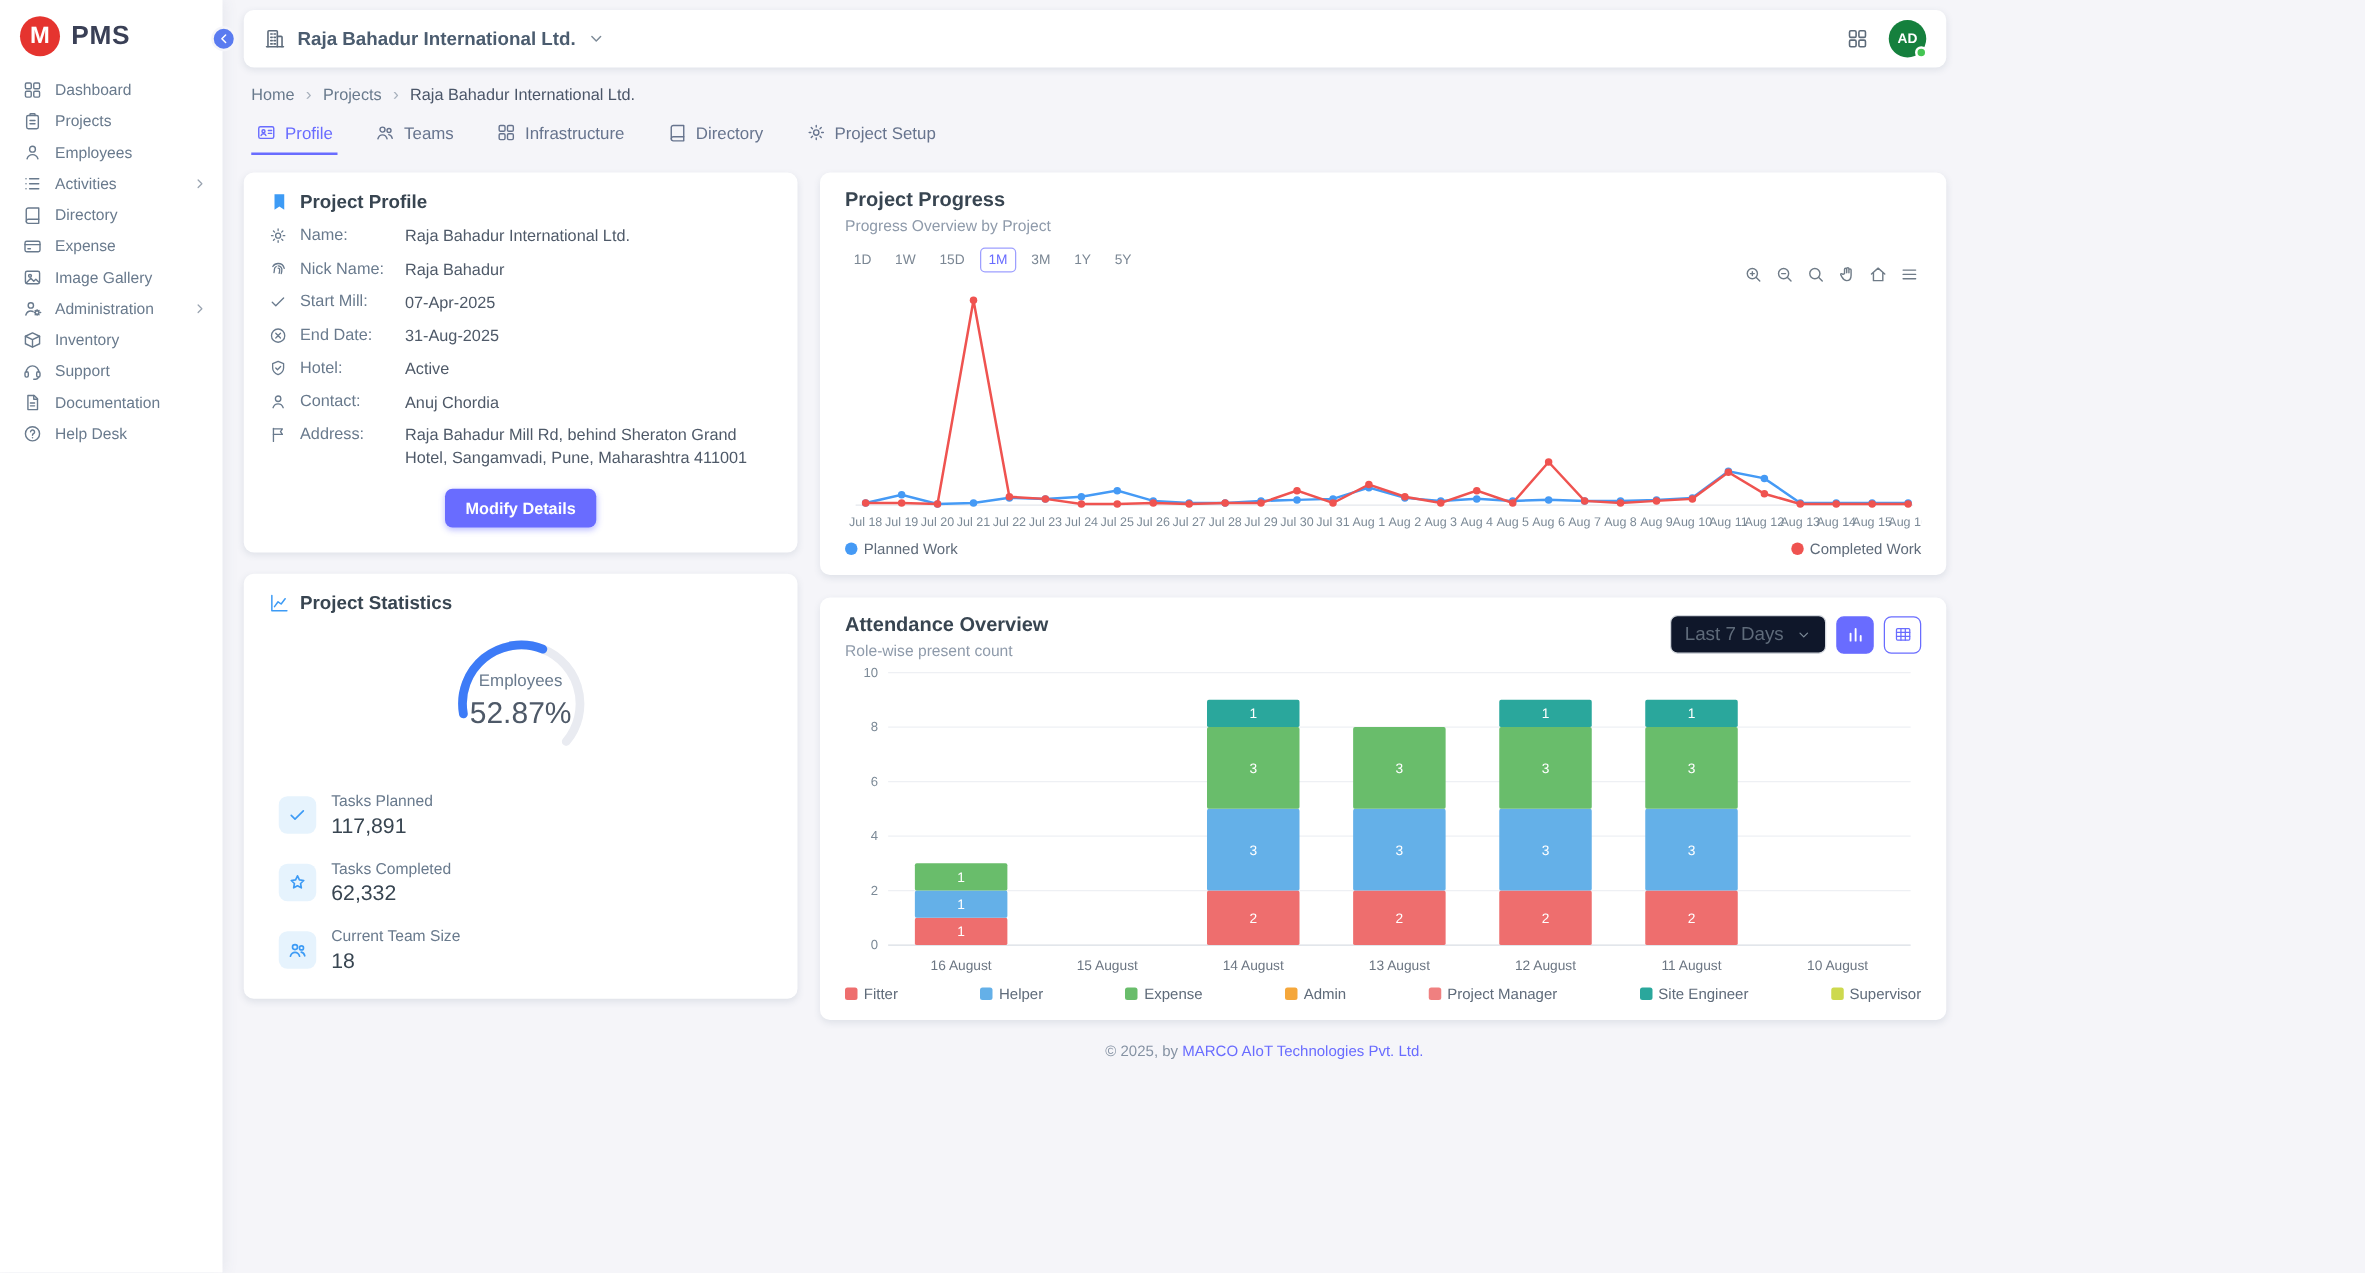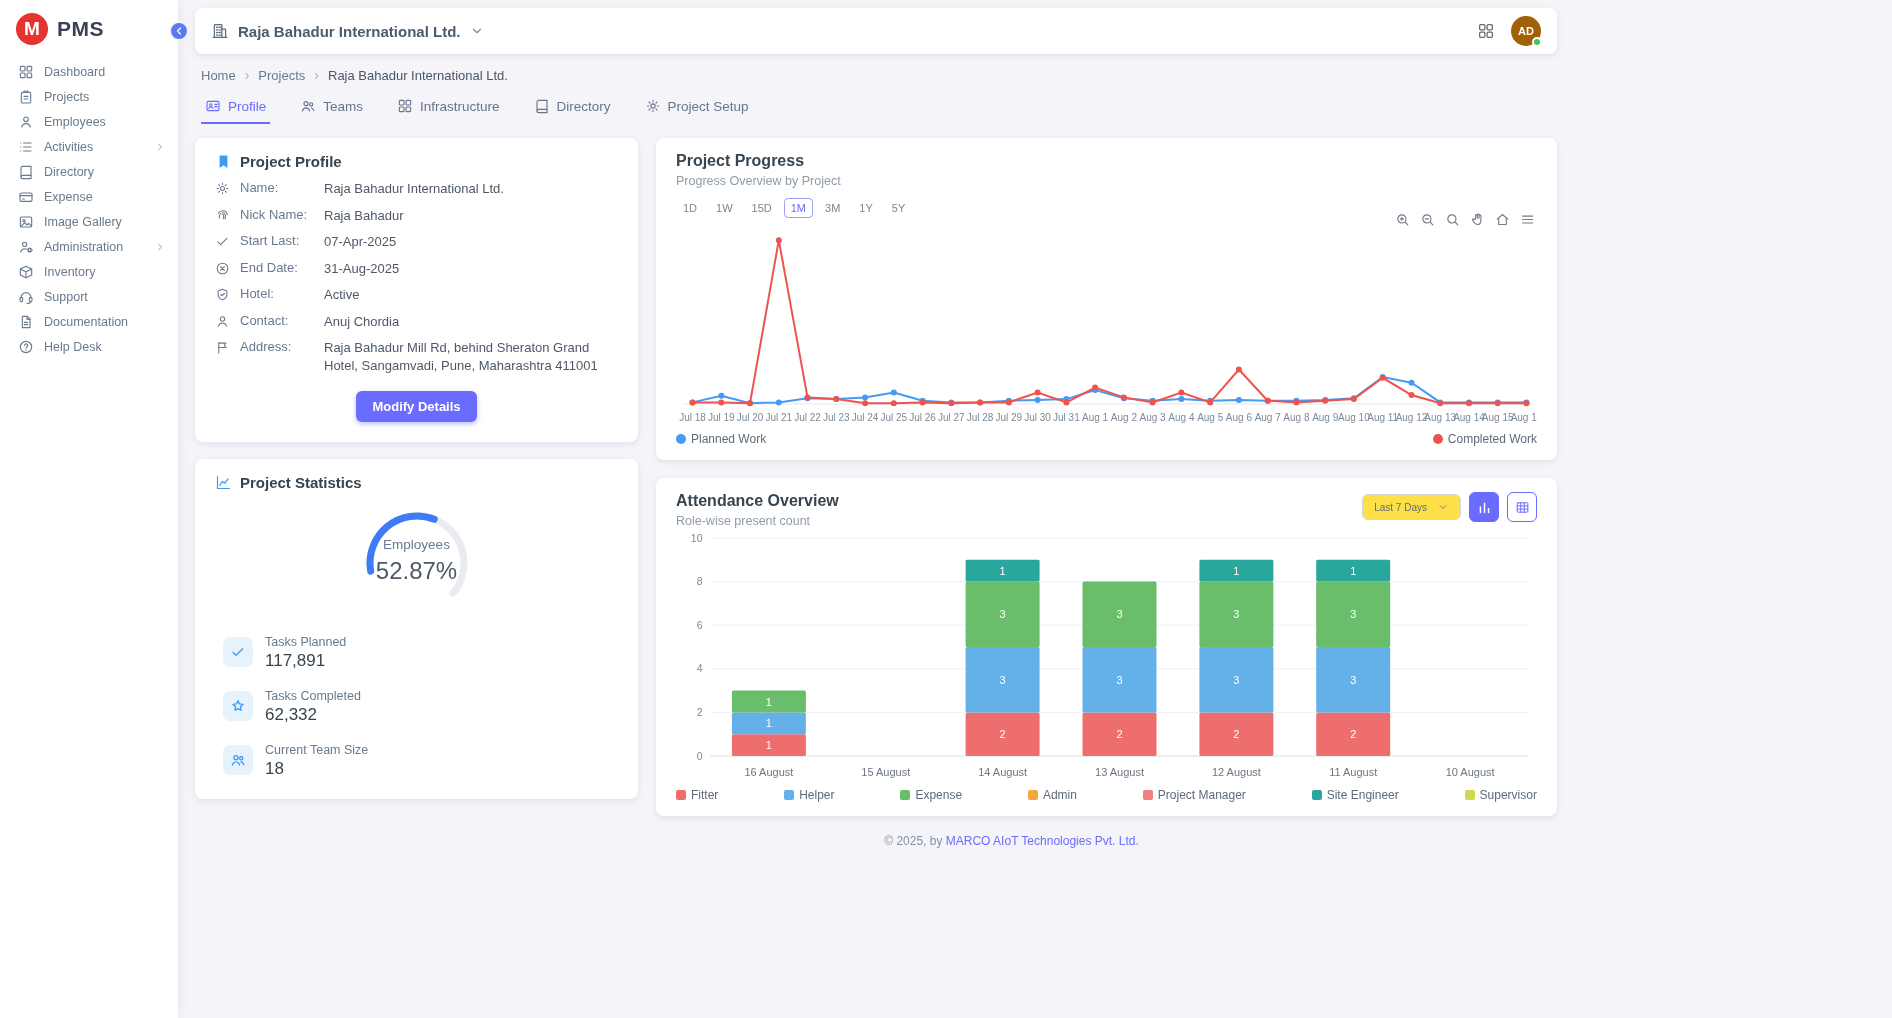--- a/index.html
+++ b/index.html
@@ -22,21 +22,21 @@
   
   .main { margin-left:178px; width:1396px; padding:8px 17px 0; }
   .card { background:#fff; border-radius:8px; box-shadow:0 2px 6px rgba(67,89,113,.12); }
 
   .header-card { height:46px; display:flex; align-items:center; justify-content:space-between; padding:0 16px; }
   .company { display:flex; align-items:center; gap:9px; font-size:15px; font-weight:bold; color:#4b5c6f; cursor:pointer; background:none; border:none; }
   .b-ic { font-size:18px; color:#5d6b7a; display:flex; }
   .chev-ic { font-size:14px; color:#7c8a97; display:flex; }
   .header-right { display:flex; align-items:center; gap:16px; }
   .apps-ic { font-size:18px; color:#5d6b7a; display:flex; cursor:pointer; }
-  .avatar { position:relative; width:30px; height:30px; border-radius:50%; background:#a16207; color:#fff; font-size:11px; font-weight:bold; display:flex; align-items:center; justify-content:center; cursor:pointer; }
+  .avatar { position:relative; width:30px; height:30px; border-radius:50%; background:#15803d; color:#fff; font-size:11px; font-weight:bold; display:flex; align-items:center; justify-content:center; cursor:pointer; }
   .online-dot { position:absolute; right:-1px; bottom:-1px; width:10px; height:10px; background:#44c553; border:2px solid #fff; border-radius:50%; }
 
   .breadcrumb { display:flex; align-items:center; gap:9px; margin:13px 0 0 6px; font-size:13px; color:#697a8d; }
   .crumb { cursor:pointer; }
   .crumb.current { color:#4a5568; cursor:default; }
   .crumb-sep { color:#a7b0bc; font-size:14px; }
 
   .tabs { display:flex; gap:26px; margin:8px 0 0 6px; }
   .tab { display:flex; align-items:center; gap:7px; padding:7px 4px 8px; font-size:13.5px; color:#67748e; cursor:pointer; background:none; border:none; border-bottom:2px solid transparent; }
   .tab.active { color:#696cff; border-bottom-color:#696cff; }
@@ -81,21 +81,21 @@
 
   .legend { display:flex; justify-content:space-between; gap:18px; margin:2px 0 6px; font-size:12px; color:#5f6b7a; align-items:center; flex-wrap:wrap; }
   .legend-item { display:flex; align-items:center; gap:5px; cursor:pointer; }
   .legend-dot { width:10px; height:10px; border-radius:50%; display:inline-block; }
   .legend-sq { width:10px; height:10px; border-radius:2px; display:inline-block; }
 
   
   .attendance-card { padding:14px 20px 8px; }
   .att-head { display:flex; justify-content:space-between; align-items:flex-start; }
   .att-controls { display:flex; gap:8px; align-items:center; }
-  .select-btn { display:flex; align-items:center; gap:10px; border:1px solid #d4d8de; background:#fde047; border-radius:6px; padding:6px 11px; font-size:10px; color:#5f6b7a; cursor:pointer; }
+  .select-btn { display:flex; align-items:center; gap:10px; border:1px solid #d4d8de; background:#0f172a; border-radius:6px; padding:6px 11px; font-size:15px; color:#5f6b7a; cursor:pointer; }
   .select-btn .chev-ic { font-size:12px; }
   .icon-btn { width:30px; height:30px; border-radius:6px; border:1px solid #696cff; background:#fff; color:#696cff; display:flex; align-items:center; justify-content:center; font-size:15px; cursor:pointer; }
   .icon-btn.active { background:#696cff; color:#fff; }
 
   .footer { font-size:12px; color:#8592a3; text-align:center; padding:0 190px 10px 0; }
   .footer a { color:#696cff; text-decoration:none; cursor:pointer; }
 </style>
 </head>
 <body>
 
@@ -370,21 +370,21 @@
               </span>
               <span class="field-label">Nick Name:</span>
               <span class="field-value">Raja Bahadur</span>
             </div>
             <div class="field-row">
               <span class="field-ic">
                 <svg class="ic" viewBox="0 0 24 24" fill="none" stroke="currentColor" stroke-width="1.7" stroke-linecap="round" stroke-linejoin="round" aria-hidden="true">
                   <path d="M4.5 12.5l4.5 4.5 10-10"></path>
                 </svg>
               </span>
-              <span class="field-label">Start Last:</span>
+              <span class="field-label">Start Mill:</span>
               <span class="field-value">07-Apr-2025</span>
             </div>
             <div class="field-row">
               <span class="field-ic">
                 <svg class="ic" viewBox="0 0 24 24" fill="none" stroke="currentColor" stroke-width="1.7" stroke-linecap="round" stroke-linejoin="round" aria-hidden="true">
                   <circle cx="12" cy="12" r="8.5"></circle>
                   <path d="M9 9l6 6M15 9l-6 6"></path>
                 </svg>
               </span>
               <span class="field-label">End Date:</span>

